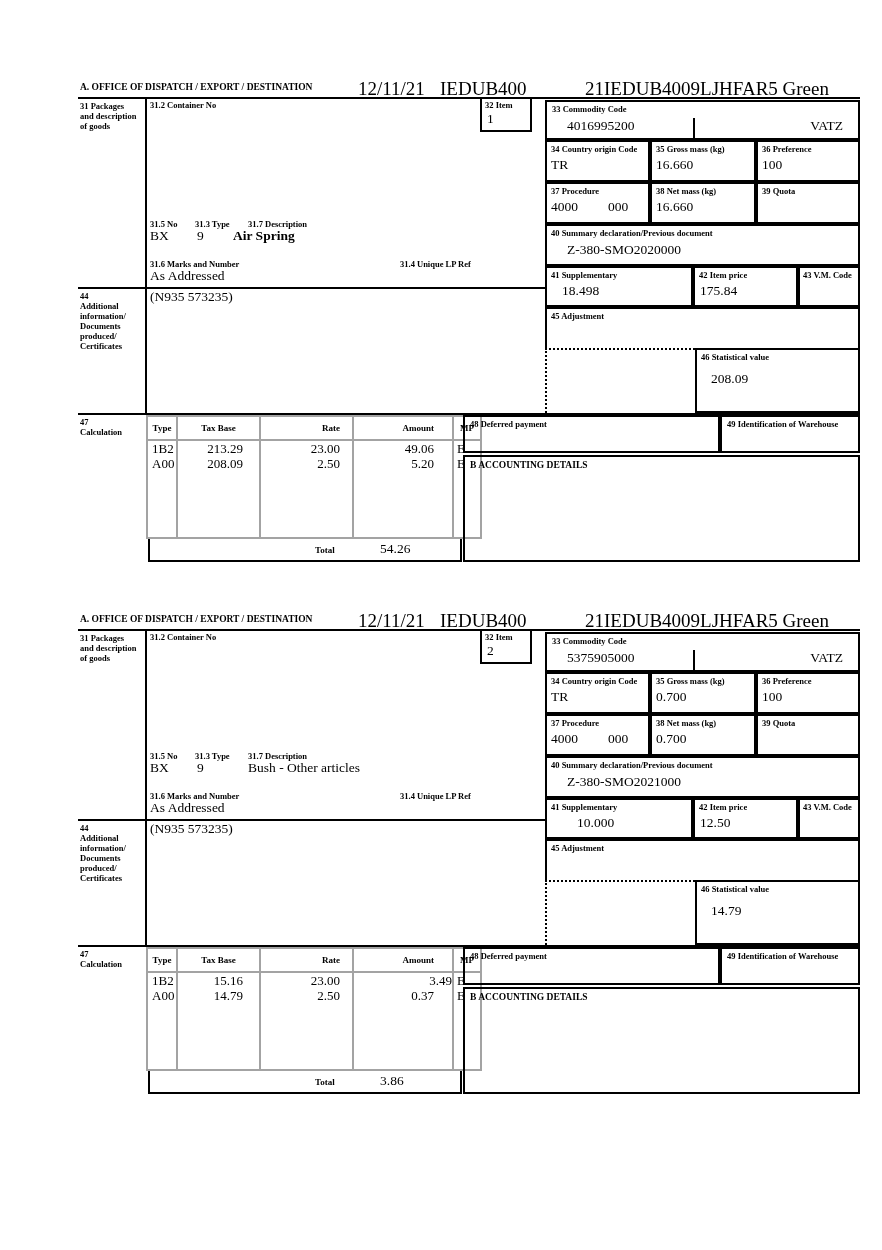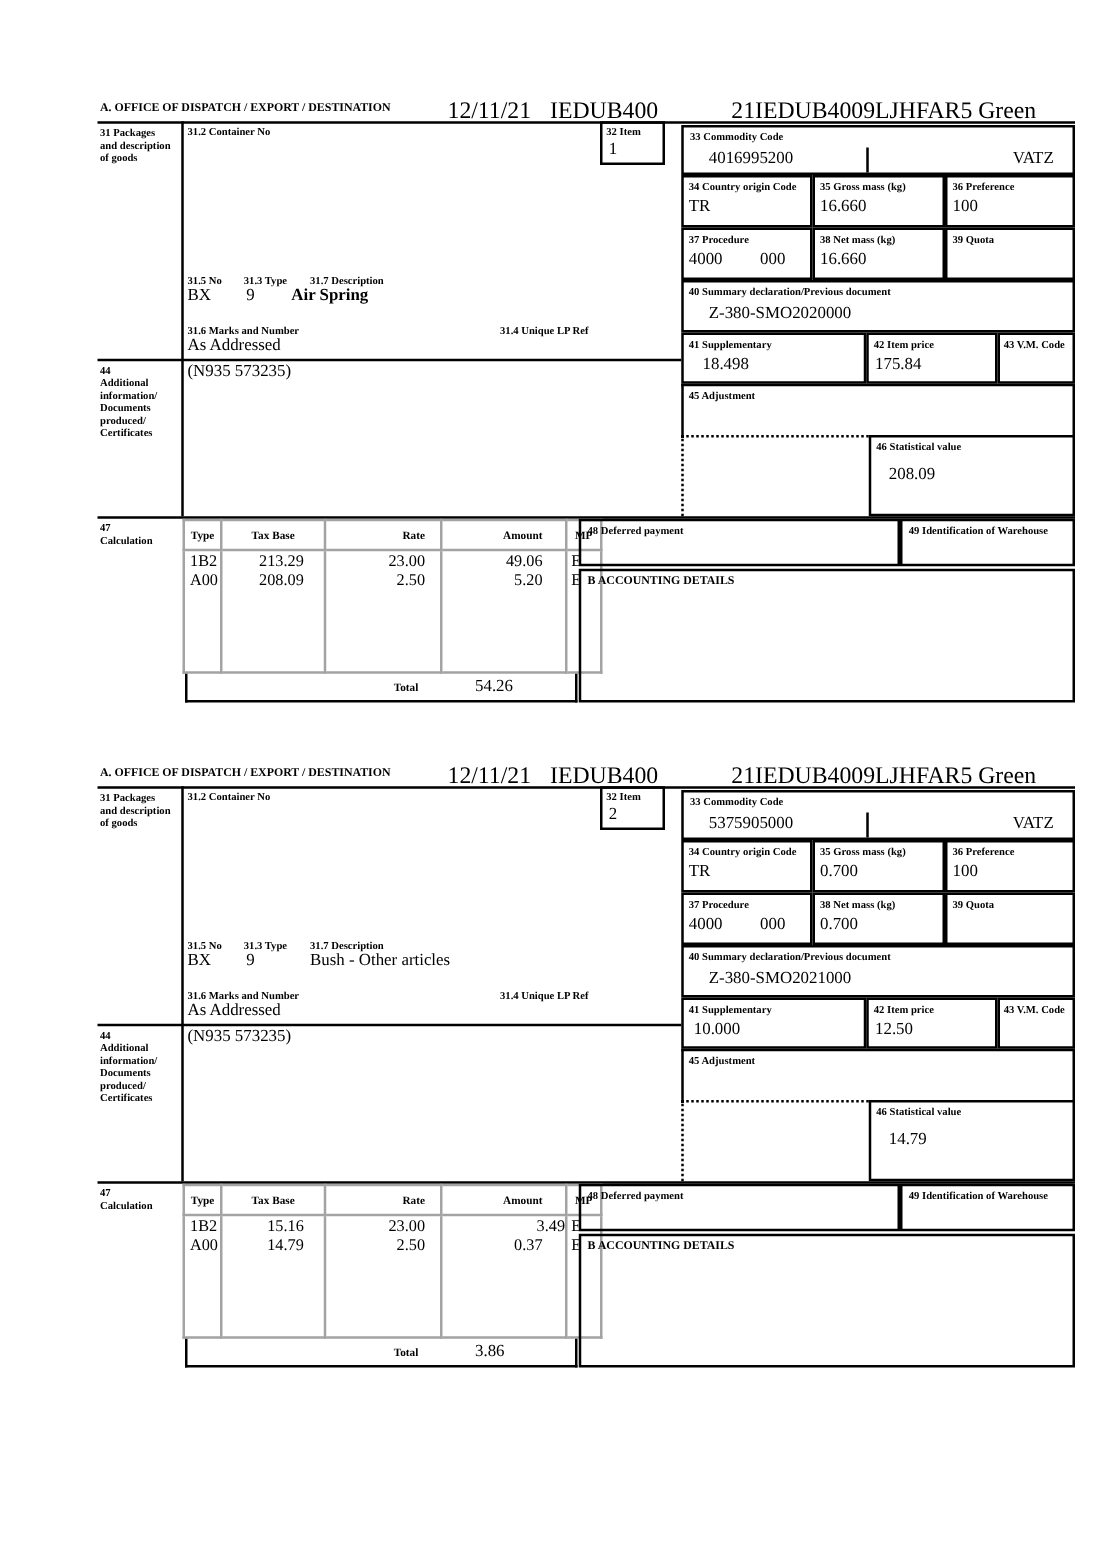--- a/index.html
+++ b/index.html
@@ -237,21 +237,21 @@
       <div class="a lbl" style="left:4px; top:2px;">39 Quota</div>
     </div>
 
     <div class="a box" style="left:545px; top:146px; width:315px; height:42px;">
       <div class="a lbl" style="left:4px; top:2px;">40 Summary declaration/Previous document</div>
       <div class="a val" style="left:20px; top:16px;">Z-380-SMO2021000</div>
     </div>
 
     <div class="a box" style="left:545px; top:188px; width:148px; height:41px;">
       <div class="a lbl" style="left:4px; top:2px;">41 Supplementary</div>
-      <div class="a val" style="left:8px; top:15px;text-align:right;">10.000</div>
+      <div class="a val" style="left:30px; top:15px;text-align:right;">10.000</div>
     </div>
     <div class="a box" style="left:693px; top:188px; width:105px; height:41px;">
       <div class="a lbl" style="left:4px; top:2px;">42 Item price</div>
       <div class="a val" style="left:5px; top:15px;">12.50</div>
     </div>
     <div class="a box" style="left:798px; top:188px; width:62px; height:41px;">
       <div class="a lbl" style="left:3px; top:2px;">43 V.M. Code</div>
     </div>
 
     <div class="a box-open-bottom" style="left:545px; top:229px; width:315px; height:41px;">

